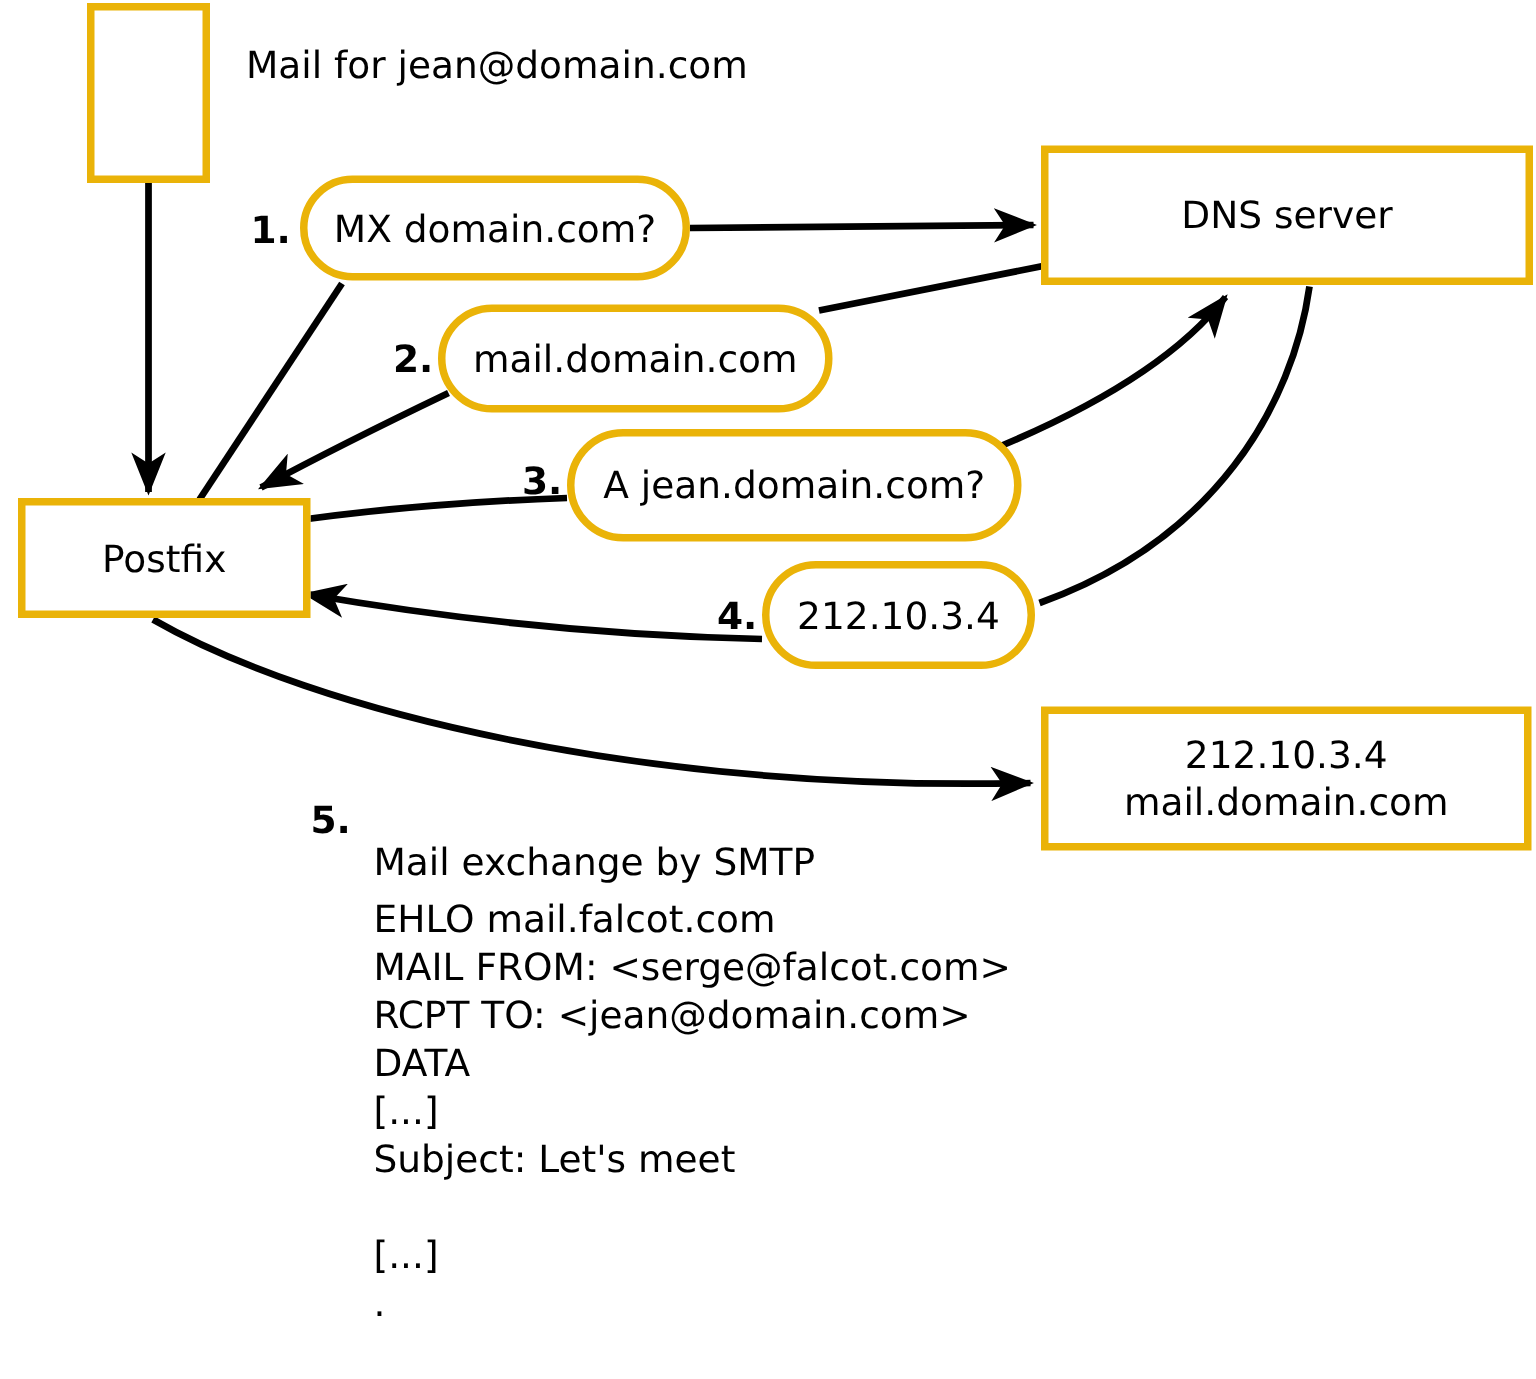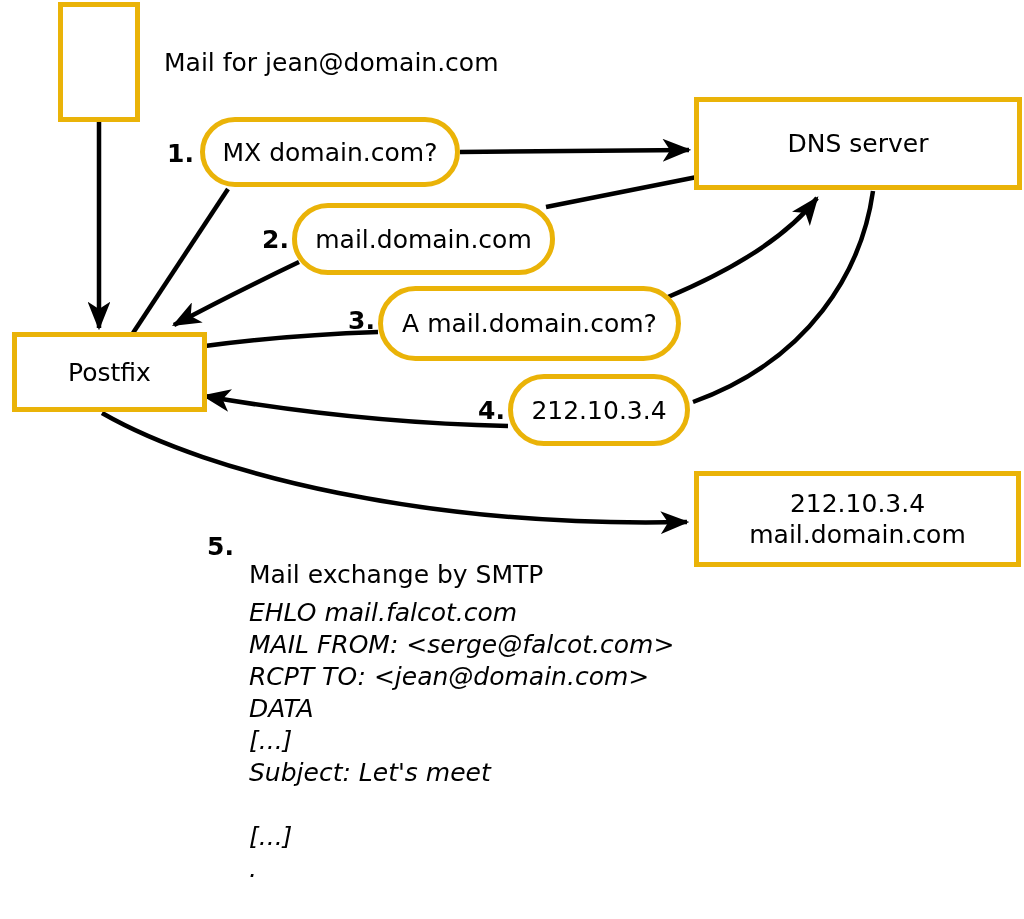--- a/index.html
+++ b/index.html
@@ -45,21 +45,20 @@
   .floating-label {
     position: absolute;
     font-size: 25px;
     white-space: nowrap;
   }
   #smtp-session {
     position: absolute;
     left: 249px;
     top: 597px;
     font-size: 25px;
-    font-style: italic;
   }
   .smtp-line {
     height: 32px;
     line-height: 32px;
     white-space: pre;
   }
   .two-line {
     flex-direction: column;
   }
 </style>
@@ -81,21 +80,21 @@
       <path d="M 697 177 L 546 207"></path>
       <path d="M 299 262 Q 228 296 174 325" marker-end="url(#ah)"></path>
       <path d="M 197 347 C 255 339 320 334 378 332"></path>
       <path d="M 668 297 Q 775 252 817 198" marker-end="url(#ah)"></path>
       <path d="M 873 191 C 862 270 810 360 693 402"></path>
       <path d="M 508 426 Q 360 423 204 396" marker-end="url(#ah)"></path>
       <path d="M 102 413 C 210 475 430 528 687 522" marker-end="url(#ah)"></path>
     </g>
   </svg>
 
-  <div class="floating-label" style="left:164px; top:48px;">Mail for jean@domain.com</div>
+  <div class="floating-label" style="left:164px; top:29px;">Mail for jean@domain.com</div>
 
   <div class="node" style="left:58px; top:2px; width:82px; height:120px;"></div>
 
   <div class="node" style="left:12px; top:332px; width:195px; height:80px;">
     <span>Postfix</span>
   </div>
 
   <div class="node" style="left:694px; top:97px; width:328px; height:93px;">
     <span>DNS server</span>
   </div>
@@ -110,21 +109,21 @@
     <span>MX domain.com?</span>
   </div>
 
   <span class="stepnum" style="left:262px; top:225px;">2.</span>
   <div class="node pill" style="left:292px; top:203px; width:263px; height:72px;">
     <span>mail.domain.com</span>
   </div>
 
   <span class="stepnum" style="left:348px; top:306px;">3.</span>
   <div class="node pill" style="left:378px; top:286px; width:303px; height:75px;">
-    <span>A mail.domain.com?</span>
+    <span>A jean.domain.com?</span>
   </div>
 
   <span class="stepnum" style="left:478px; top:396px;">4.</span>
   <div class="node pill" style="left:508px; top:374px; width:182px; height:72px;">
     <span>212.10.3.4</span>
   </div>
 
   <span class="stepnum" style="left:207px; top:532px;">5.</span>
   <span class="floating-label" style="left:249px; top:532px;margin-top:28px;">Mail exchange by SMTP</span>
 

